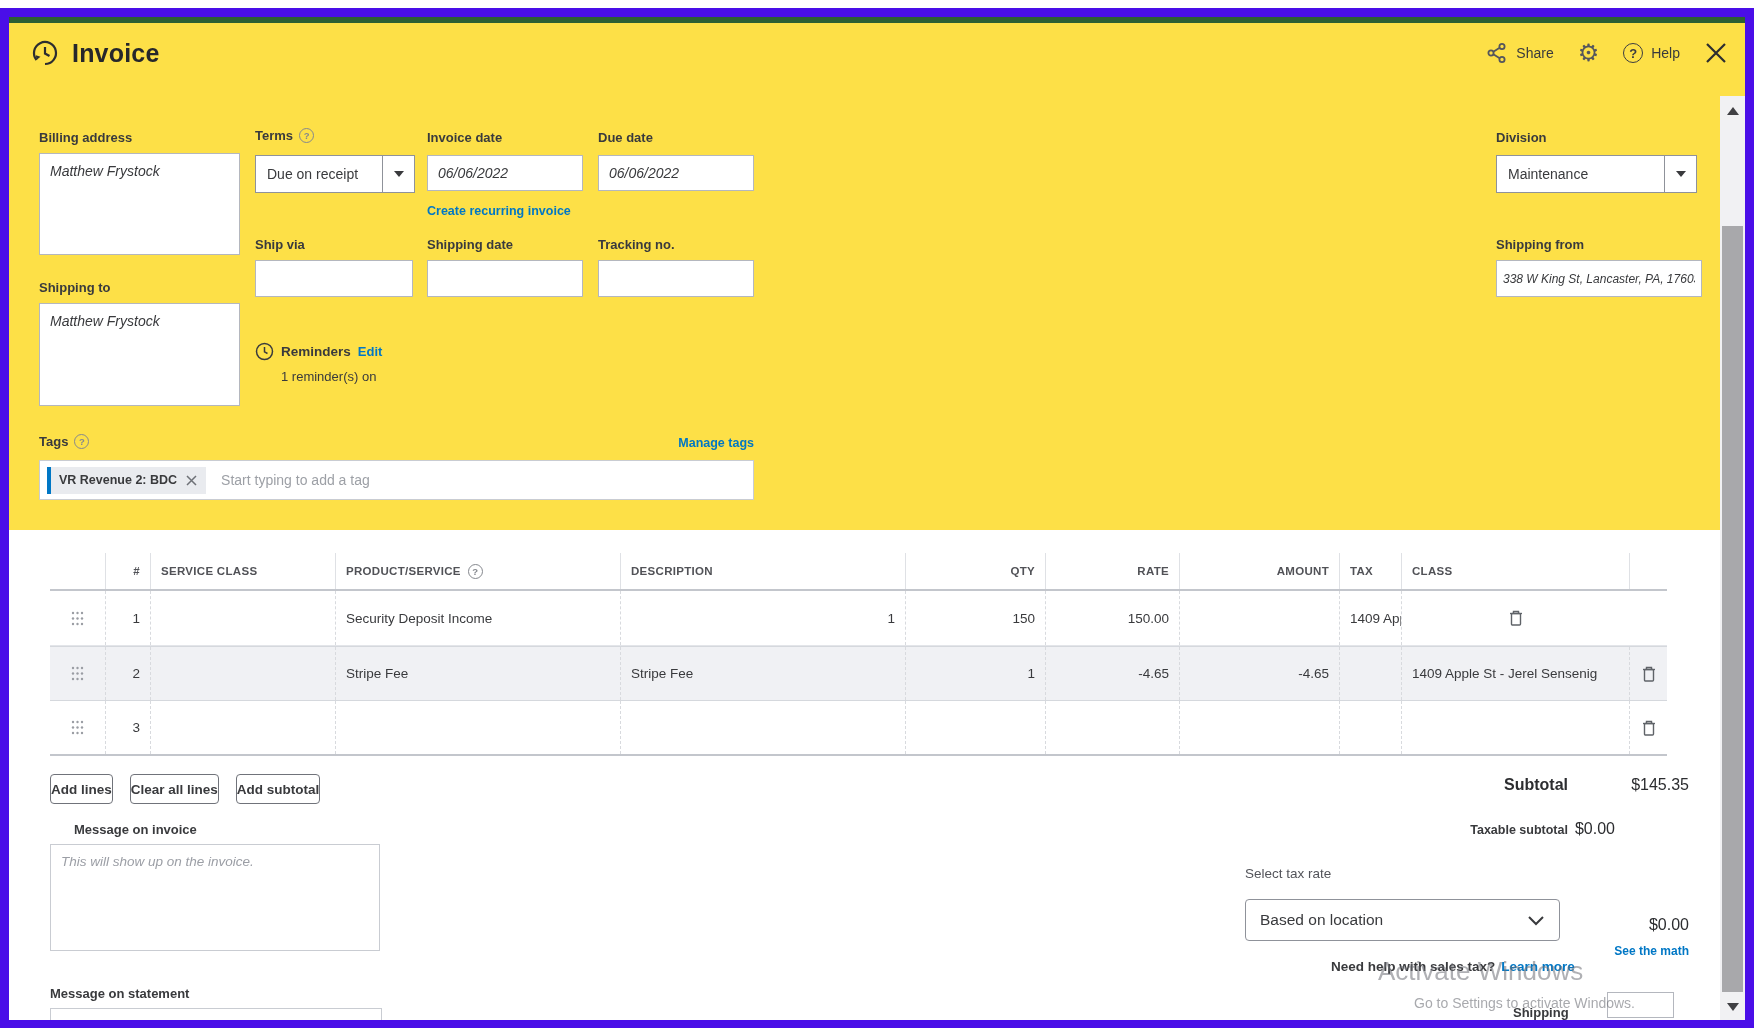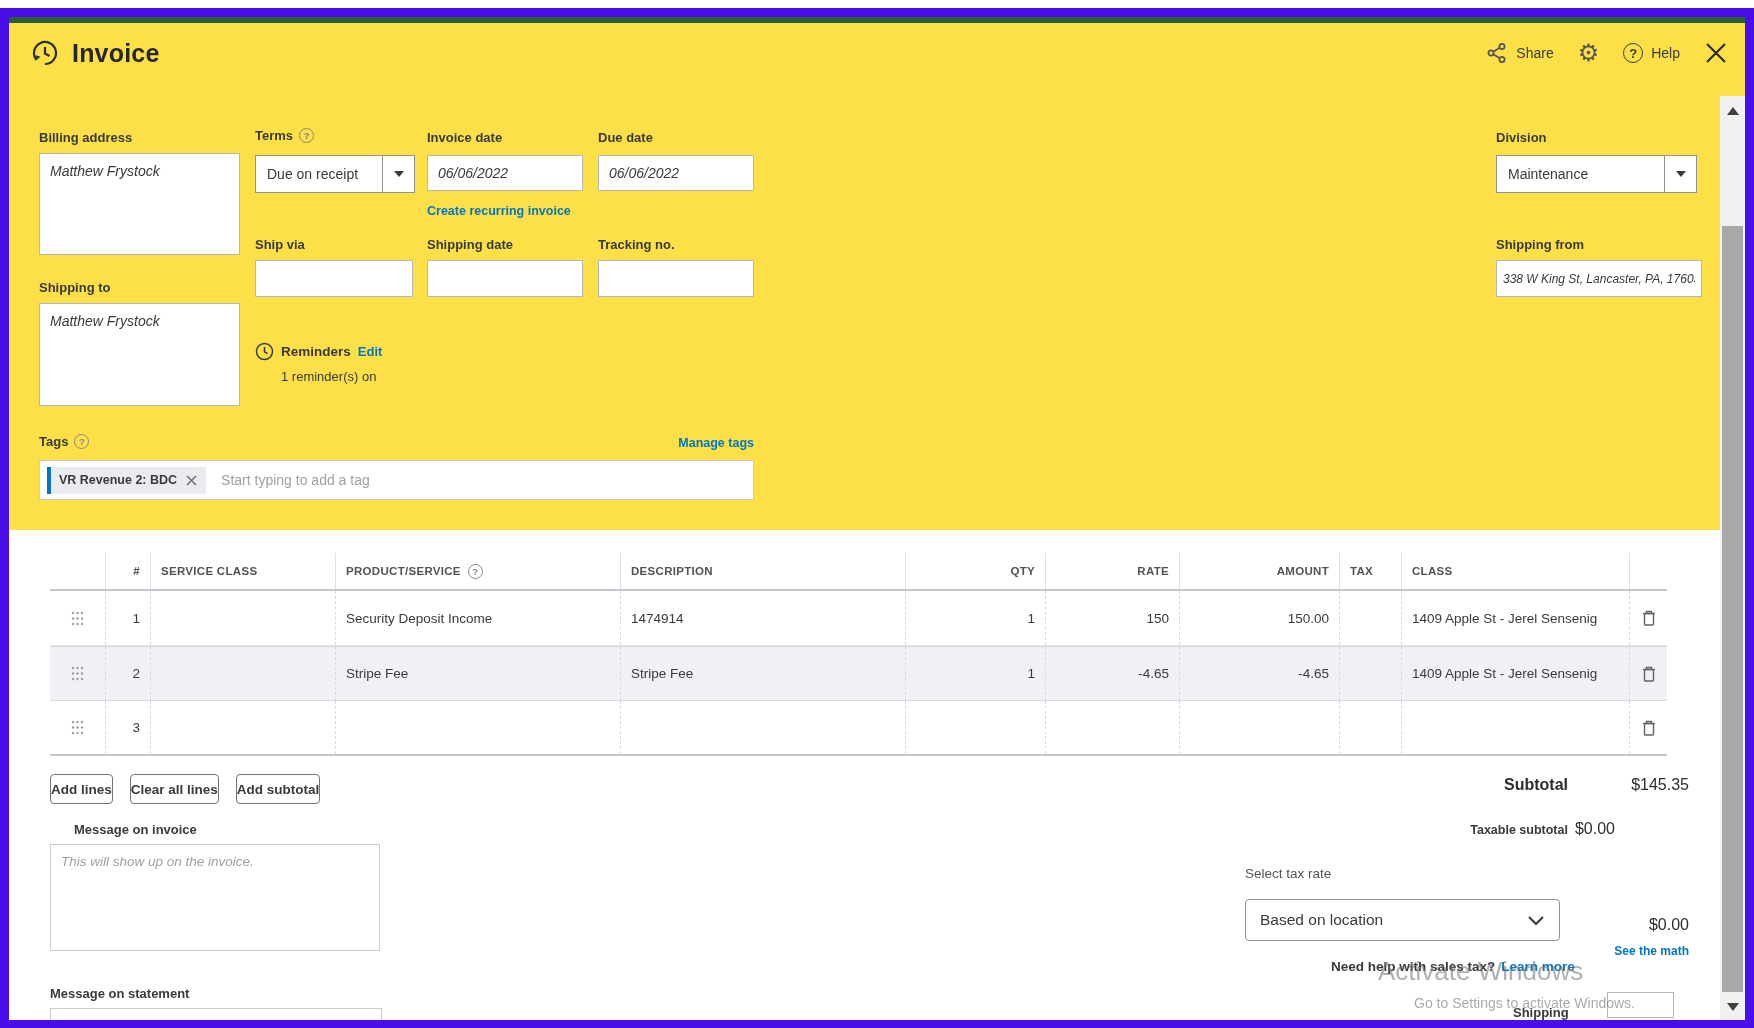--- a/index.html
+++ b/index.html
@@ -242,21 +242,20 @@
             <circle cx="6.5" cy="7.5" r="1.2"></circle>
             <circle cx="11" cy="7.5" r="1.2"></circle>
           <circle cx="2" cy="13" r="1.2"></circle>
             <circle cx="6.5" cy="13" r="1.2"></circle>
             <circle cx="11" cy="13" r="1.2"></circle>
         </svg>
       </div>
       <div class="td num">1</div>
       <div class="td"></div>
       <div class="td">Security Deposit Income</div>
-      <div class="td">1474914</div>
       <div class="td qty">1</div>
       <div class="td rate">150</div>
       <div class="td amount">150.00</div>
       <div class="td"></div>
       <div class="td">1409 Apple St - Jerel Sensenig</div>
       <div class="td trash">
         <svg width="16" height="18" viewBox="0 0 16 18" fill="none" stroke="#5f6368" stroke-width="1.4">
           <path d="M2 4.5 H14"></path>
             <path d="M5.5 4.5 V2.5 H10.5 V4.5"></path>
           <rect x="3.5" y="4.5" width="9" height="11.5" rx="1"></rect>

